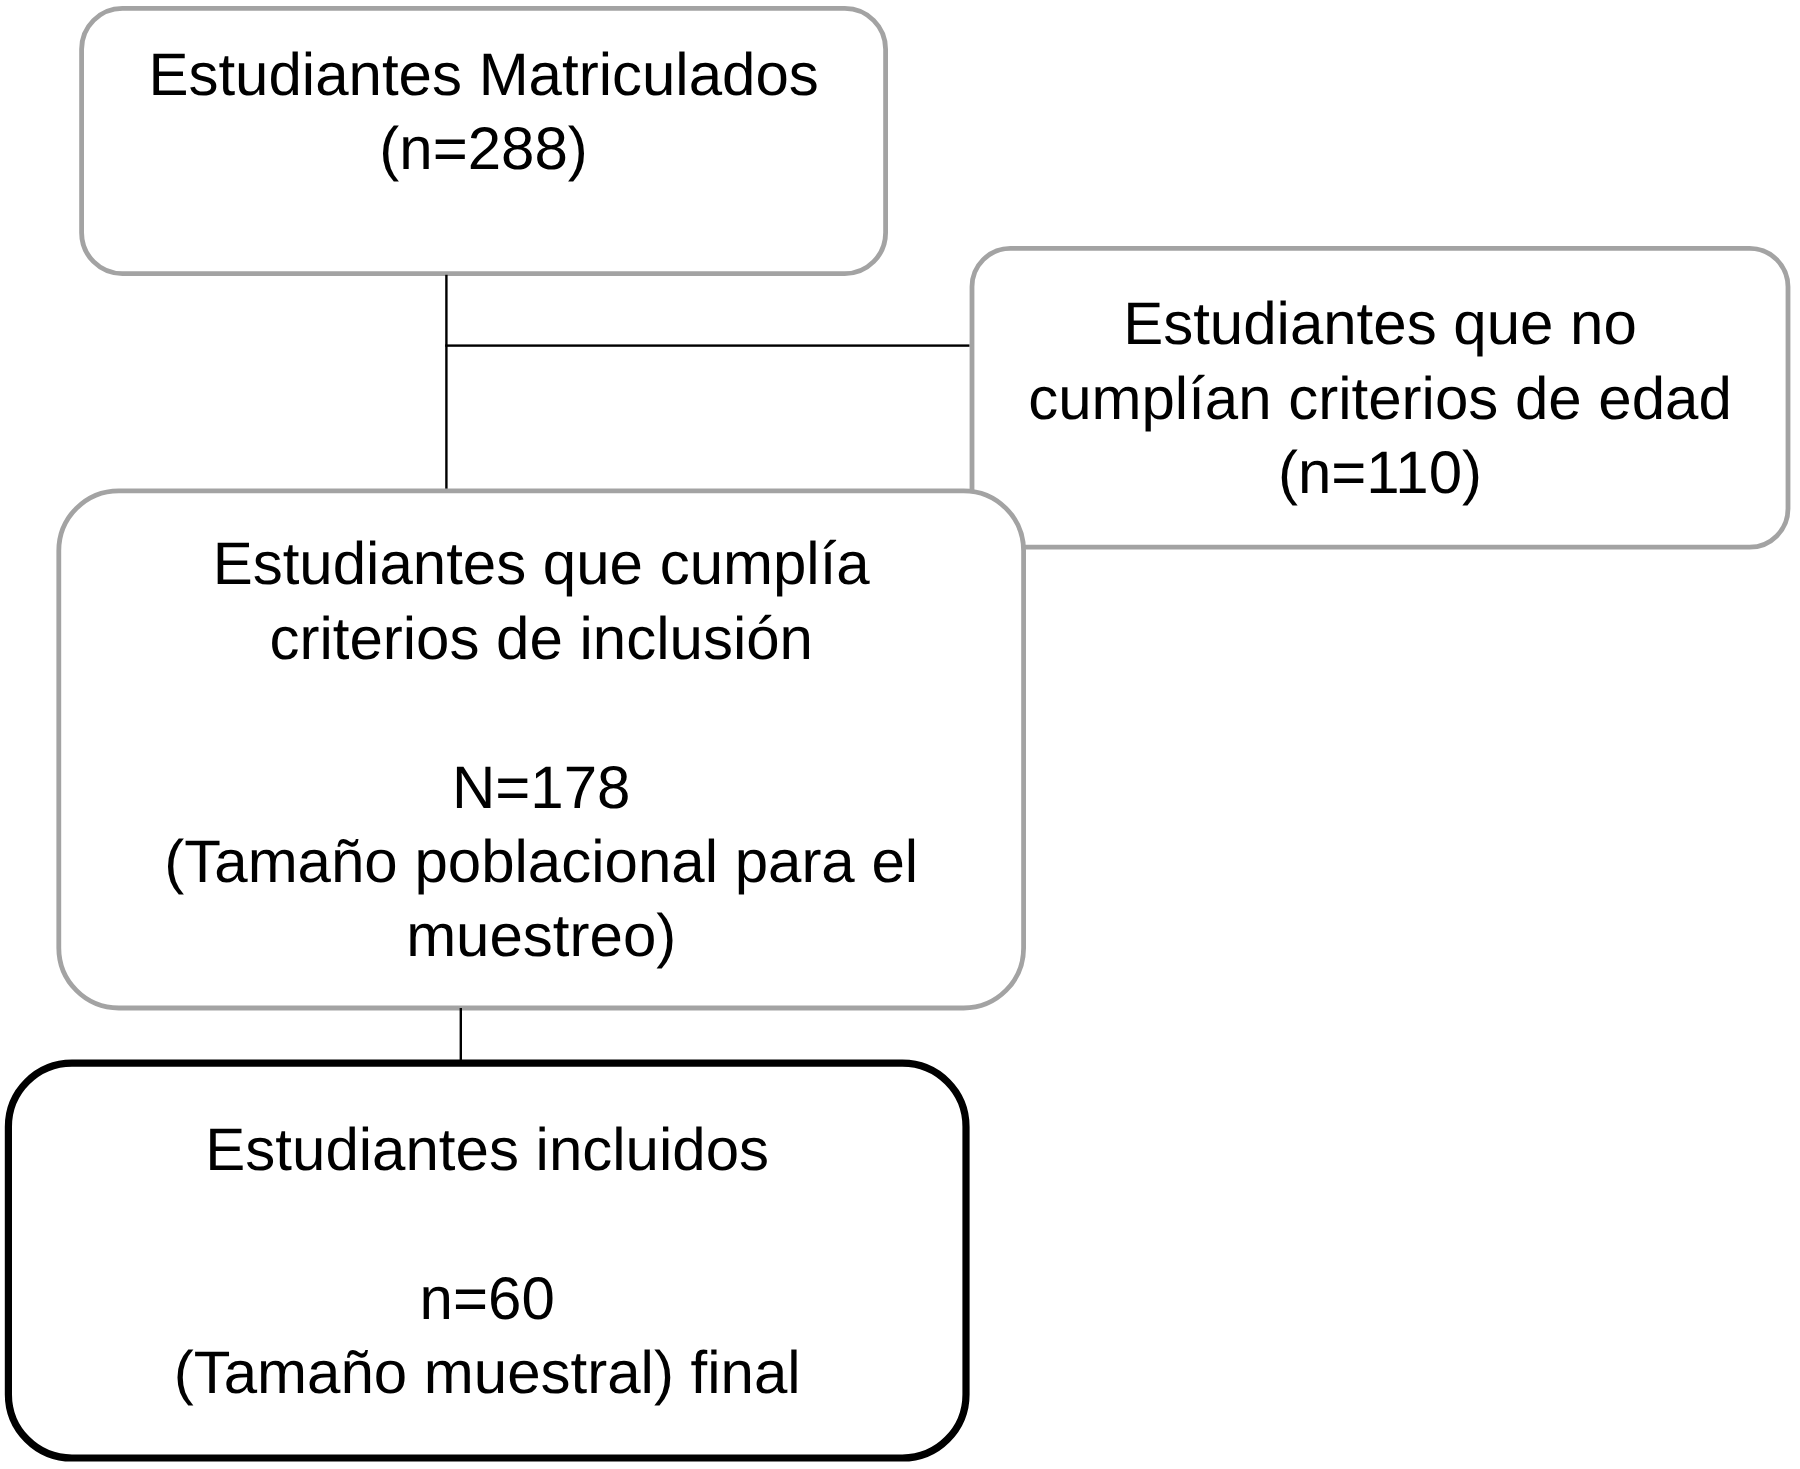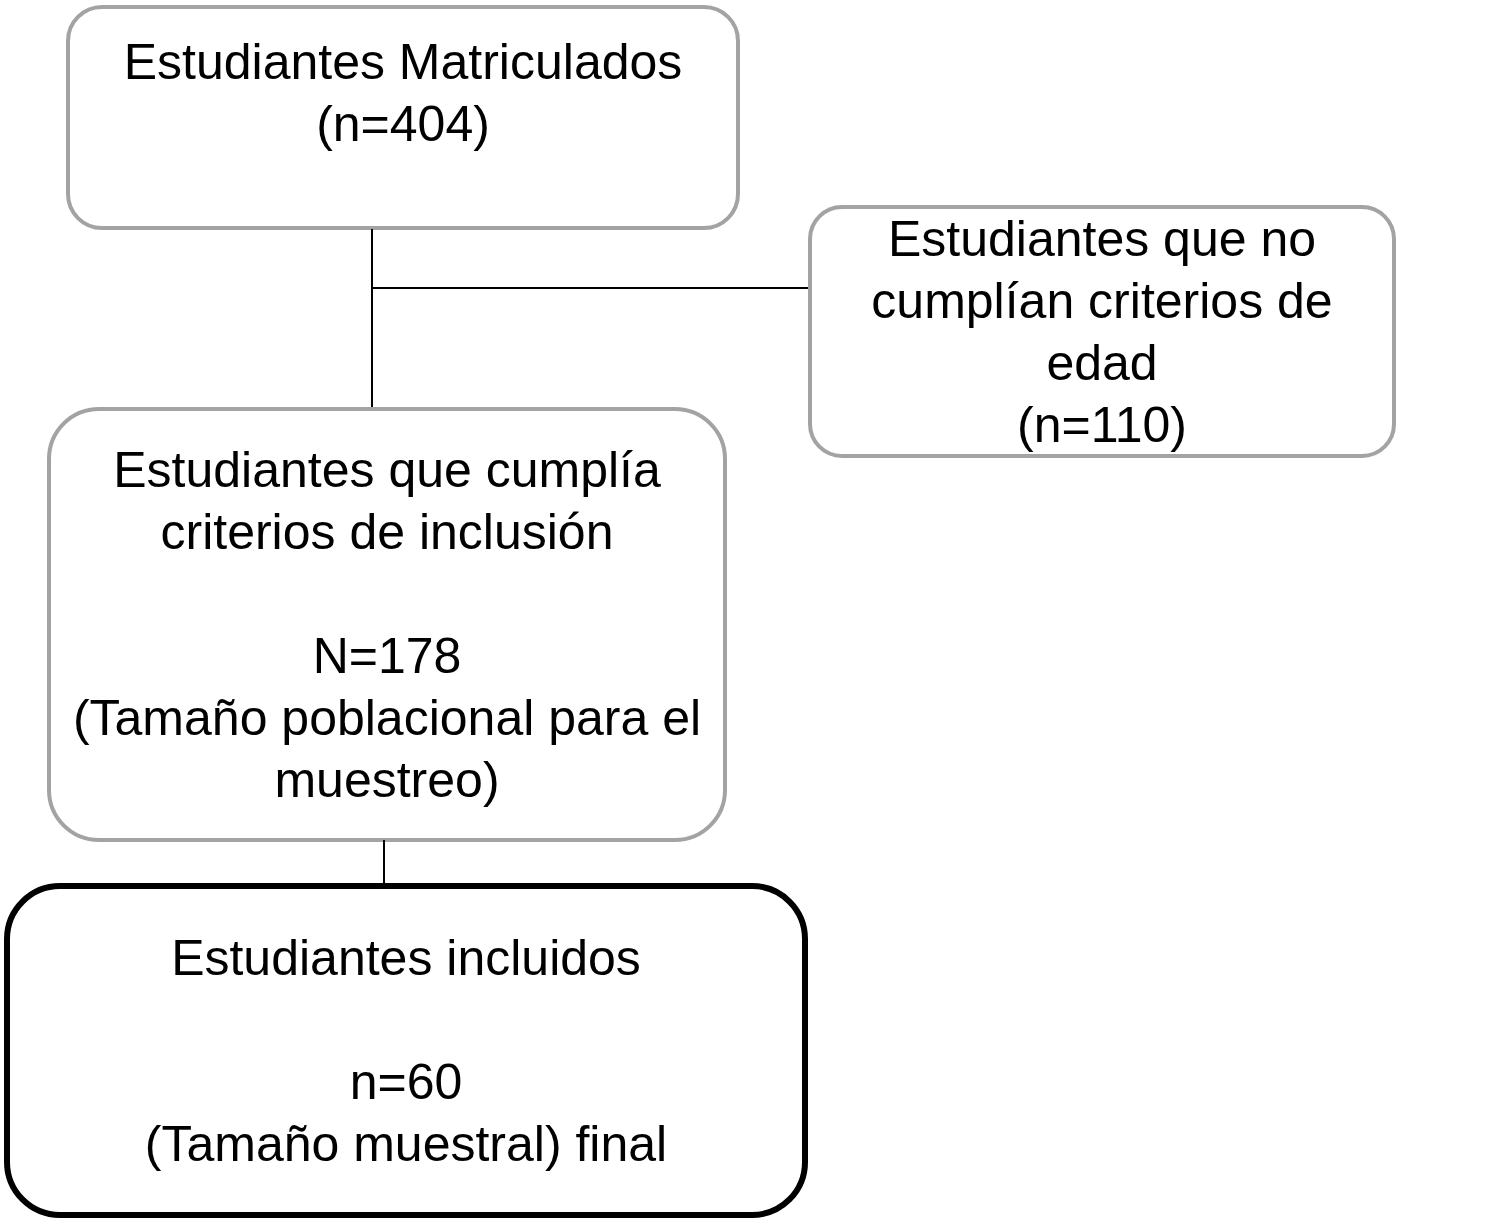--- a/index.html
+++ b/index.html
@@ -46,26 +46,26 @@
     position: absolute;
     background: #000000;
   }
   #box-enrolled {
     left: 66px;  top: 5px;
     width: 674px; height: 225px;
     border-radius: 36px;
   }
   #box-excluded {
     left: 808px; top: 205px;
-    width: 588px; height: 253px;
+    width: 684px; height: 253px;
     border-radius: 34px;
   }
   #box-inclusion {
     left: 47px;  top: 407px;
-    width: 680px; height: 435px;
+    width: 808px; height: 435px;
     border-radius: 52px;
   }
   #box-included {
     left: 4px;   top: 883px;
     width: 804px; height: 335px;
     border-radius: 56px;
   }
   #connector-down-1 {
     left: 371px; top: 229px;
     width: 2px;  height: 180px;
@@ -79,21 +79,21 @@
     width: 2px;  height: 45px;
   }
 </style>
 </head>
 <body>
 
 <div class="canvas">
 
   <div class="box box--gray box--top-aligned" id="box-enrolled">
     <div class="box-text">Estudiantes Matriculados
-(n=404)</div>
+(n=288)</div>
   </div>
 
   <div class="connector" id="connector-down-1"></div>
 
   <div class="connector" id="connector-branch"></div>
 
   <div class="box box--gray" id="box-excluded">
     <div class="box-text">Estudiantes que no
 cumplían criterios de edad
 (n=110)</div>

